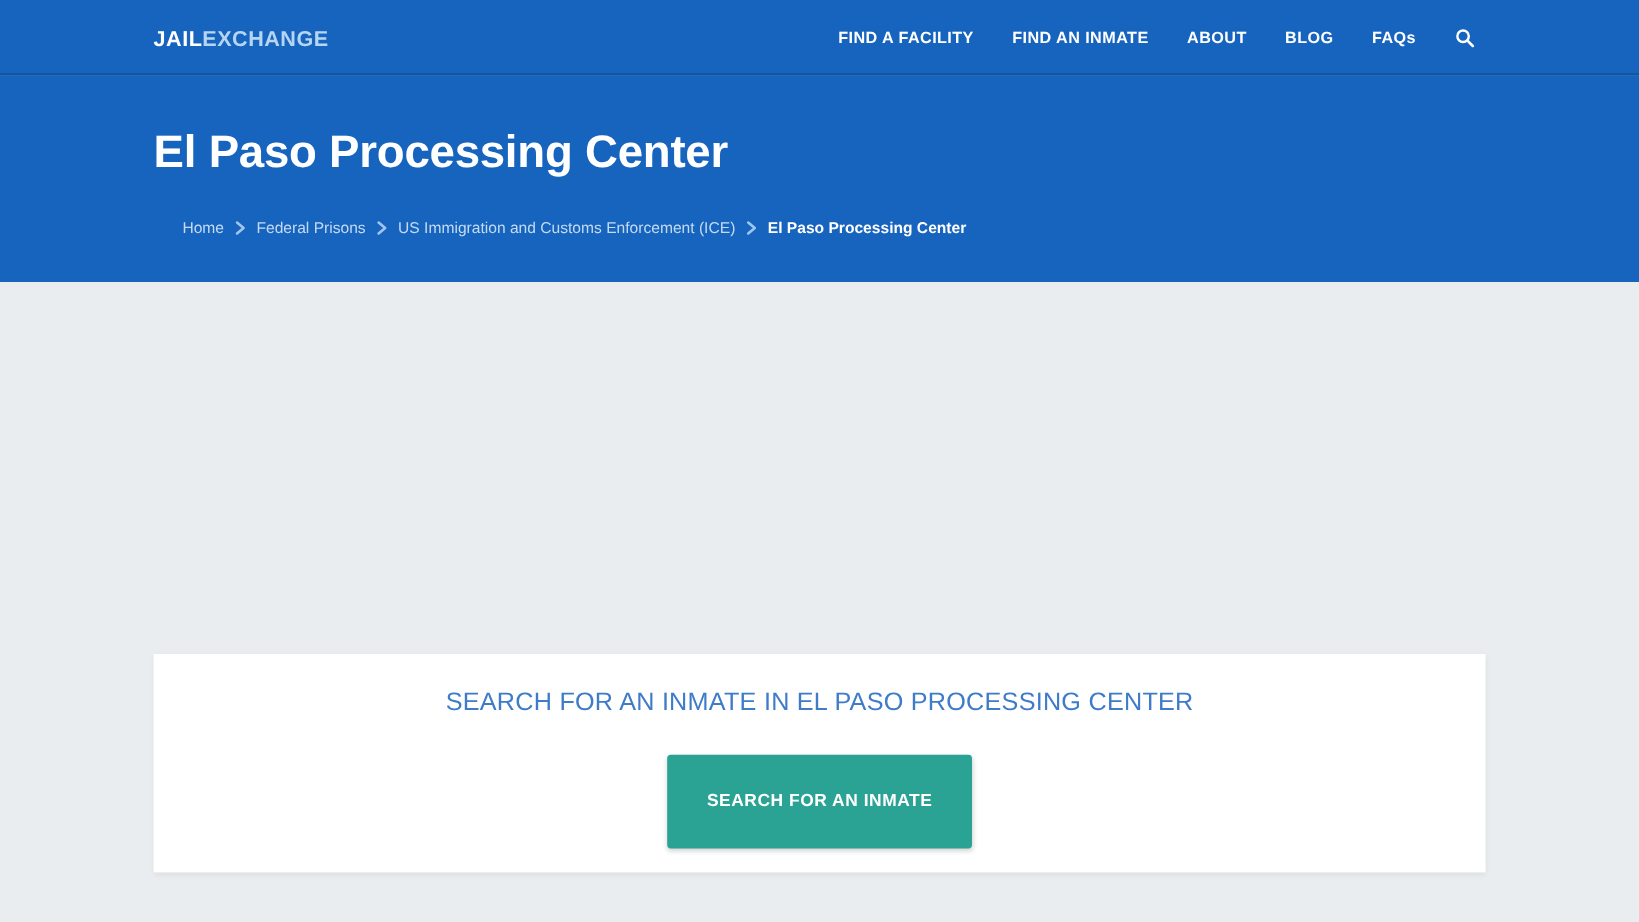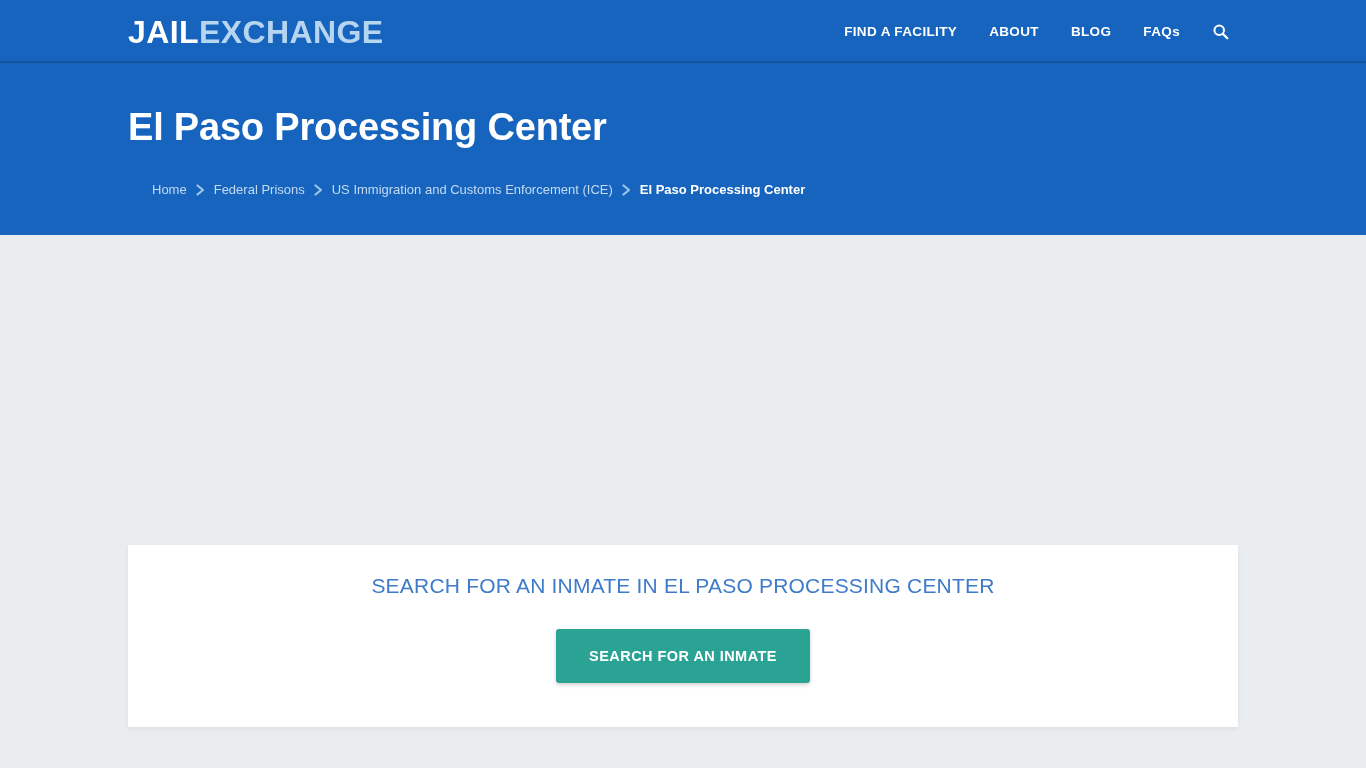--- a/index.html
+++ b/index.html
@@ -24,21 +24,21 @@
     background: #1764be;
     border-bottom: 2px solid #14539e;
     display: flex;
     align-items: center;
   }
 
   .logo {
     position: absolute;
     left: 128px;
     top: 17px;
-    font-size: 32px;
+    font-size: 18px;
     font-weight: bold;
     letter-spacing: 0.4px;
     line-height: 30px;
     white-space: nowrap;
     cursor: pointer;
   }
   .logo .logo-jail { color: #ffffff; }
   .logo .logo-exchange { color: #b5d5f1; }
 
   .mainnav {
@@ -150,40 +150,41 @@
   }
 
   .cta-button {
     display: inline-block;
     margin-top: 29px;
     background: #2ba394;
     color: #ffffff;
     font-size: 14.5px;
     font-weight: bold;
     letter-spacing: 0.45px;
-    padding: 18px 33px;
+    padding: 30px 33px;
     border: none;
     border-radius: 3px;
     box-shadow: 0 2px 4px rgba(0,0,0,0.18);
     cursor: pointer;
     font-family: "Liberation Sans", sans-serif;
     line-height: 18px;
   }
 </style>
 </head>
 <body>
 
 <div class="topbar">
 
   <div class="logo">
     <span class="logo-jail">JAIL</span><span class="logo-exchange">EXCHANGE</span>
   </div>
 
   <nav class="mainnav">
     <a class="navlink" href="#">FIND A FACILITY</a>
+    <a class="navlink" href="#">FIND AN INMATE</a>
     <a class="navlink" href="#">ABOUT</a>
     <a class="navlink" href="#">BLOG</a>
     <a class="navlink" href="#">FAQs</a>
     <div class="search-btn">
       <svg width="17" height="17" viewBox="0 0 20 20">
         <circle cx="8.5" cy="8.5" r="5.6" fill="none" stroke="#ffffff" stroke-width="2.4"></circle>
         <line x1="12.8" y1="12.8" x2="18" y2="18" stroke="#ffffff" stroke-width="2.6" stroke-linecap="round"></line>
       </svg>
     </div>
   </nav>

